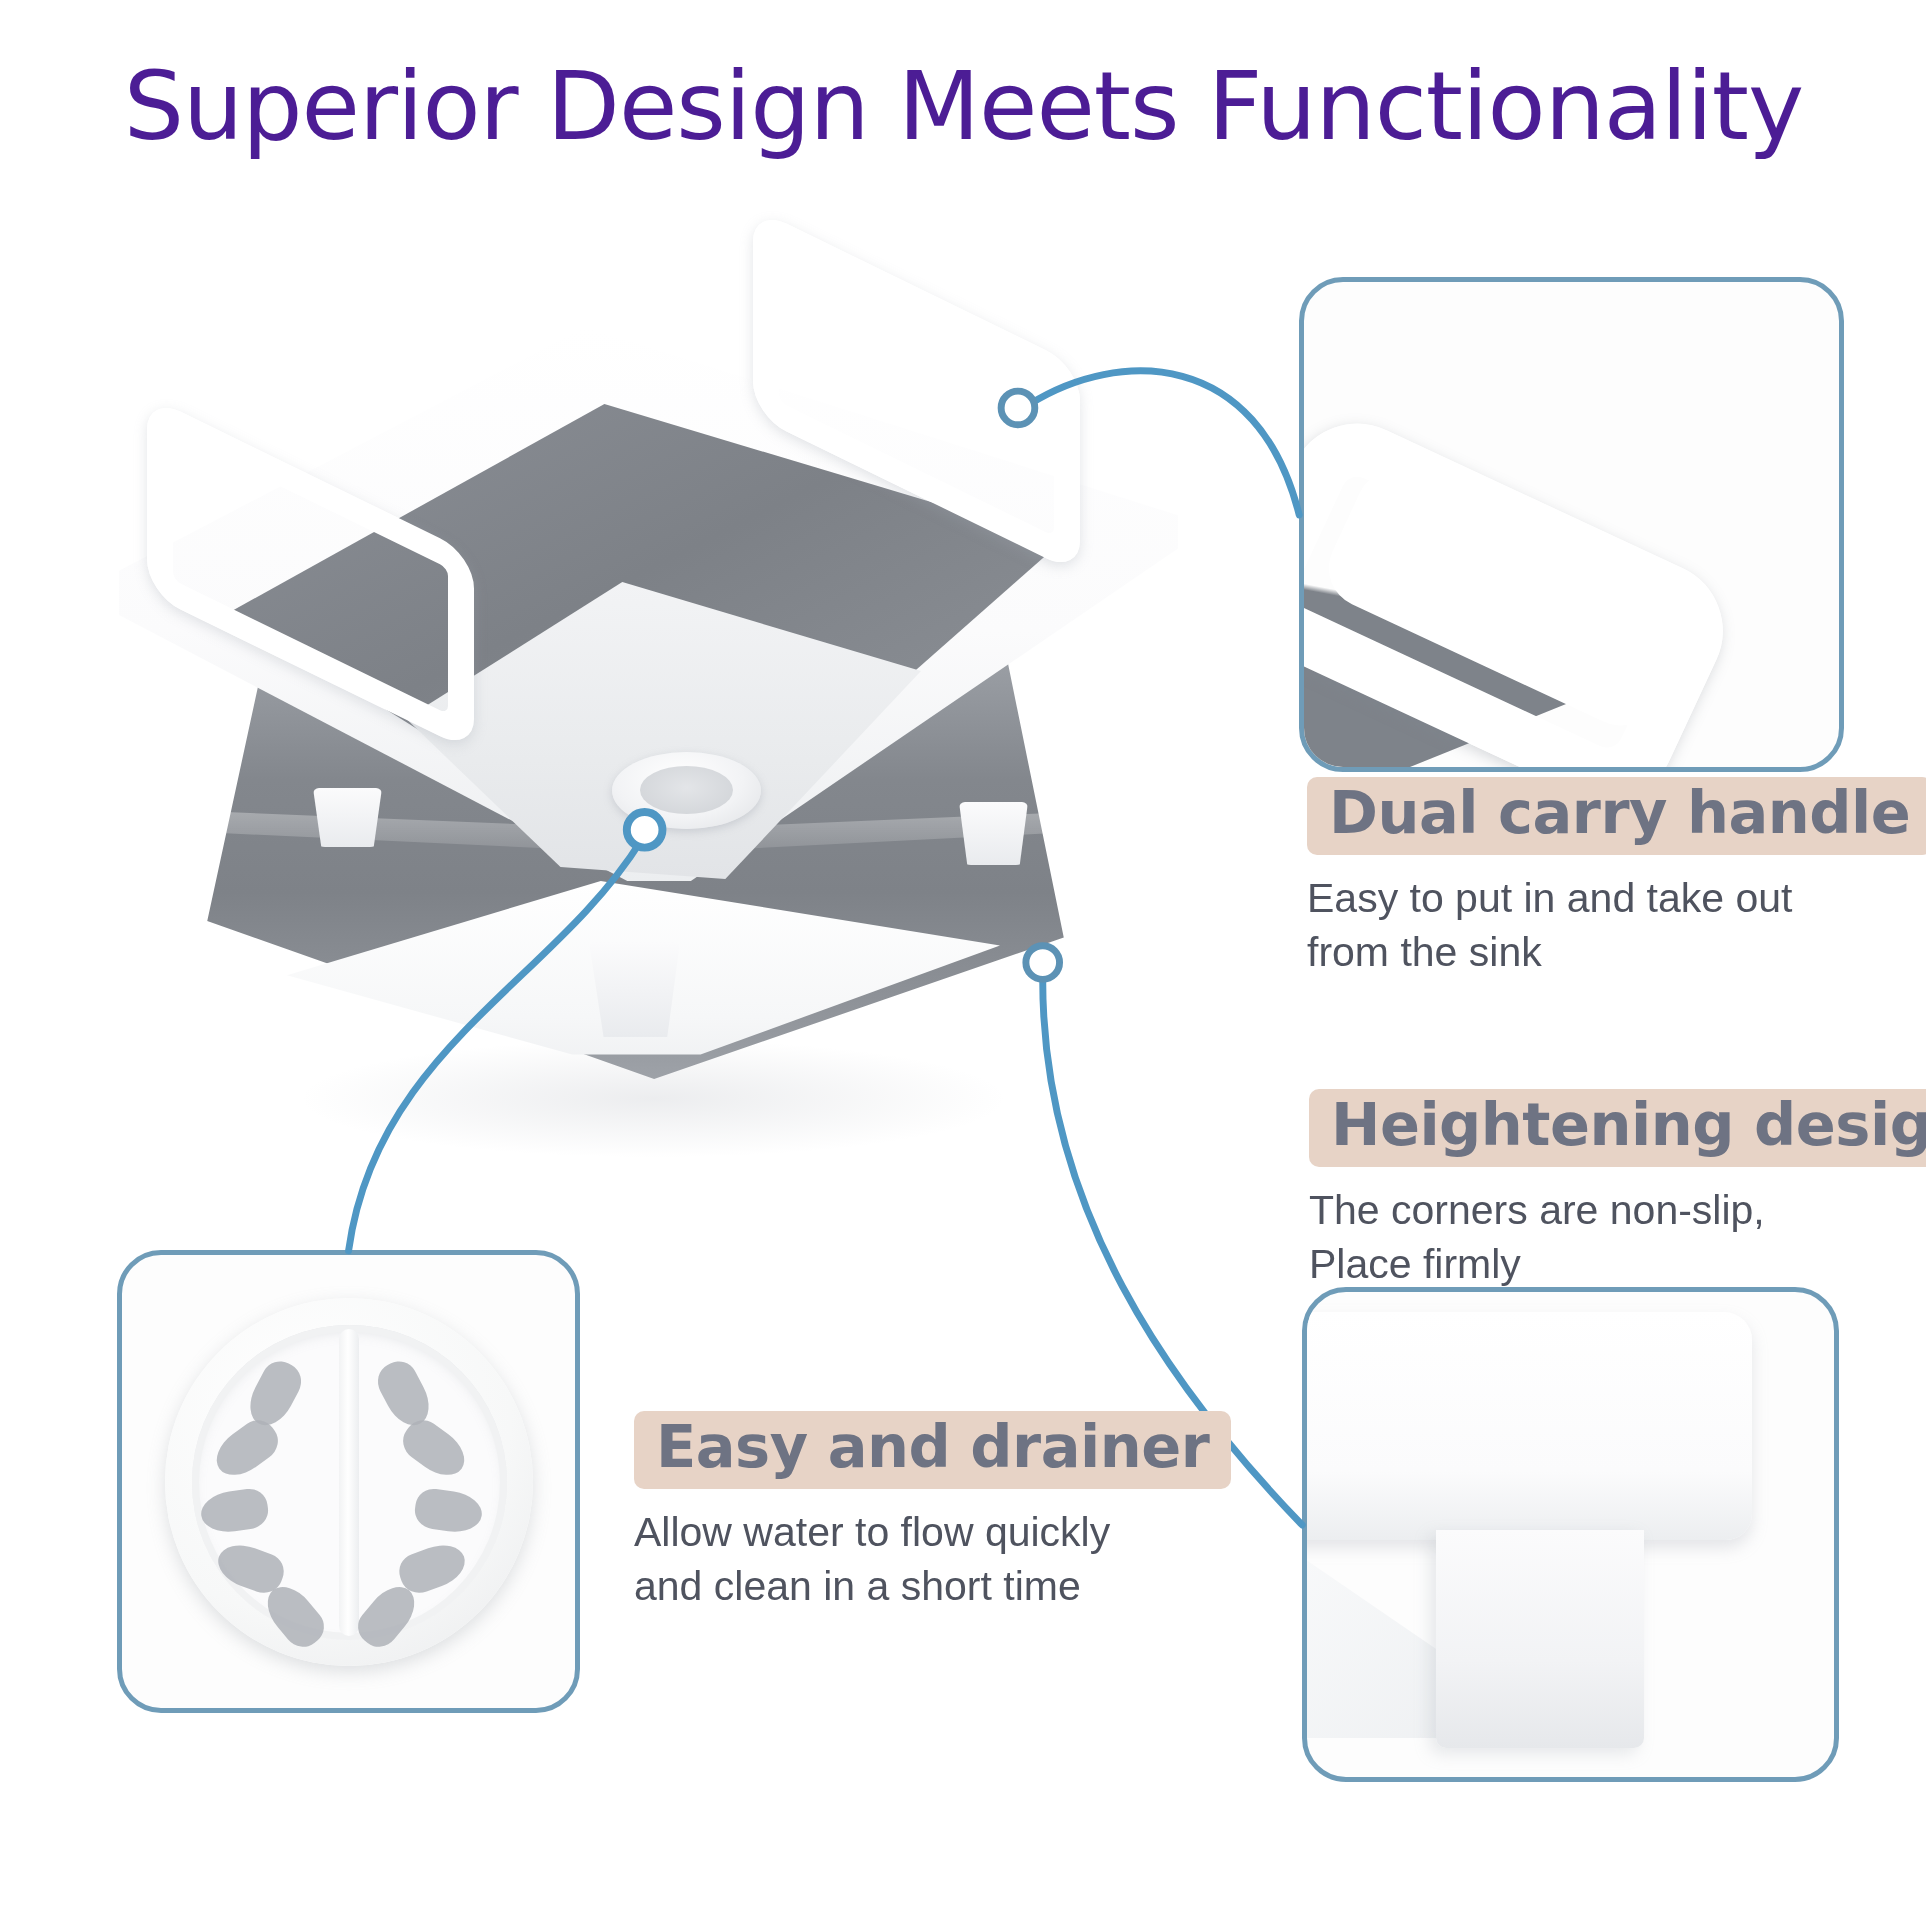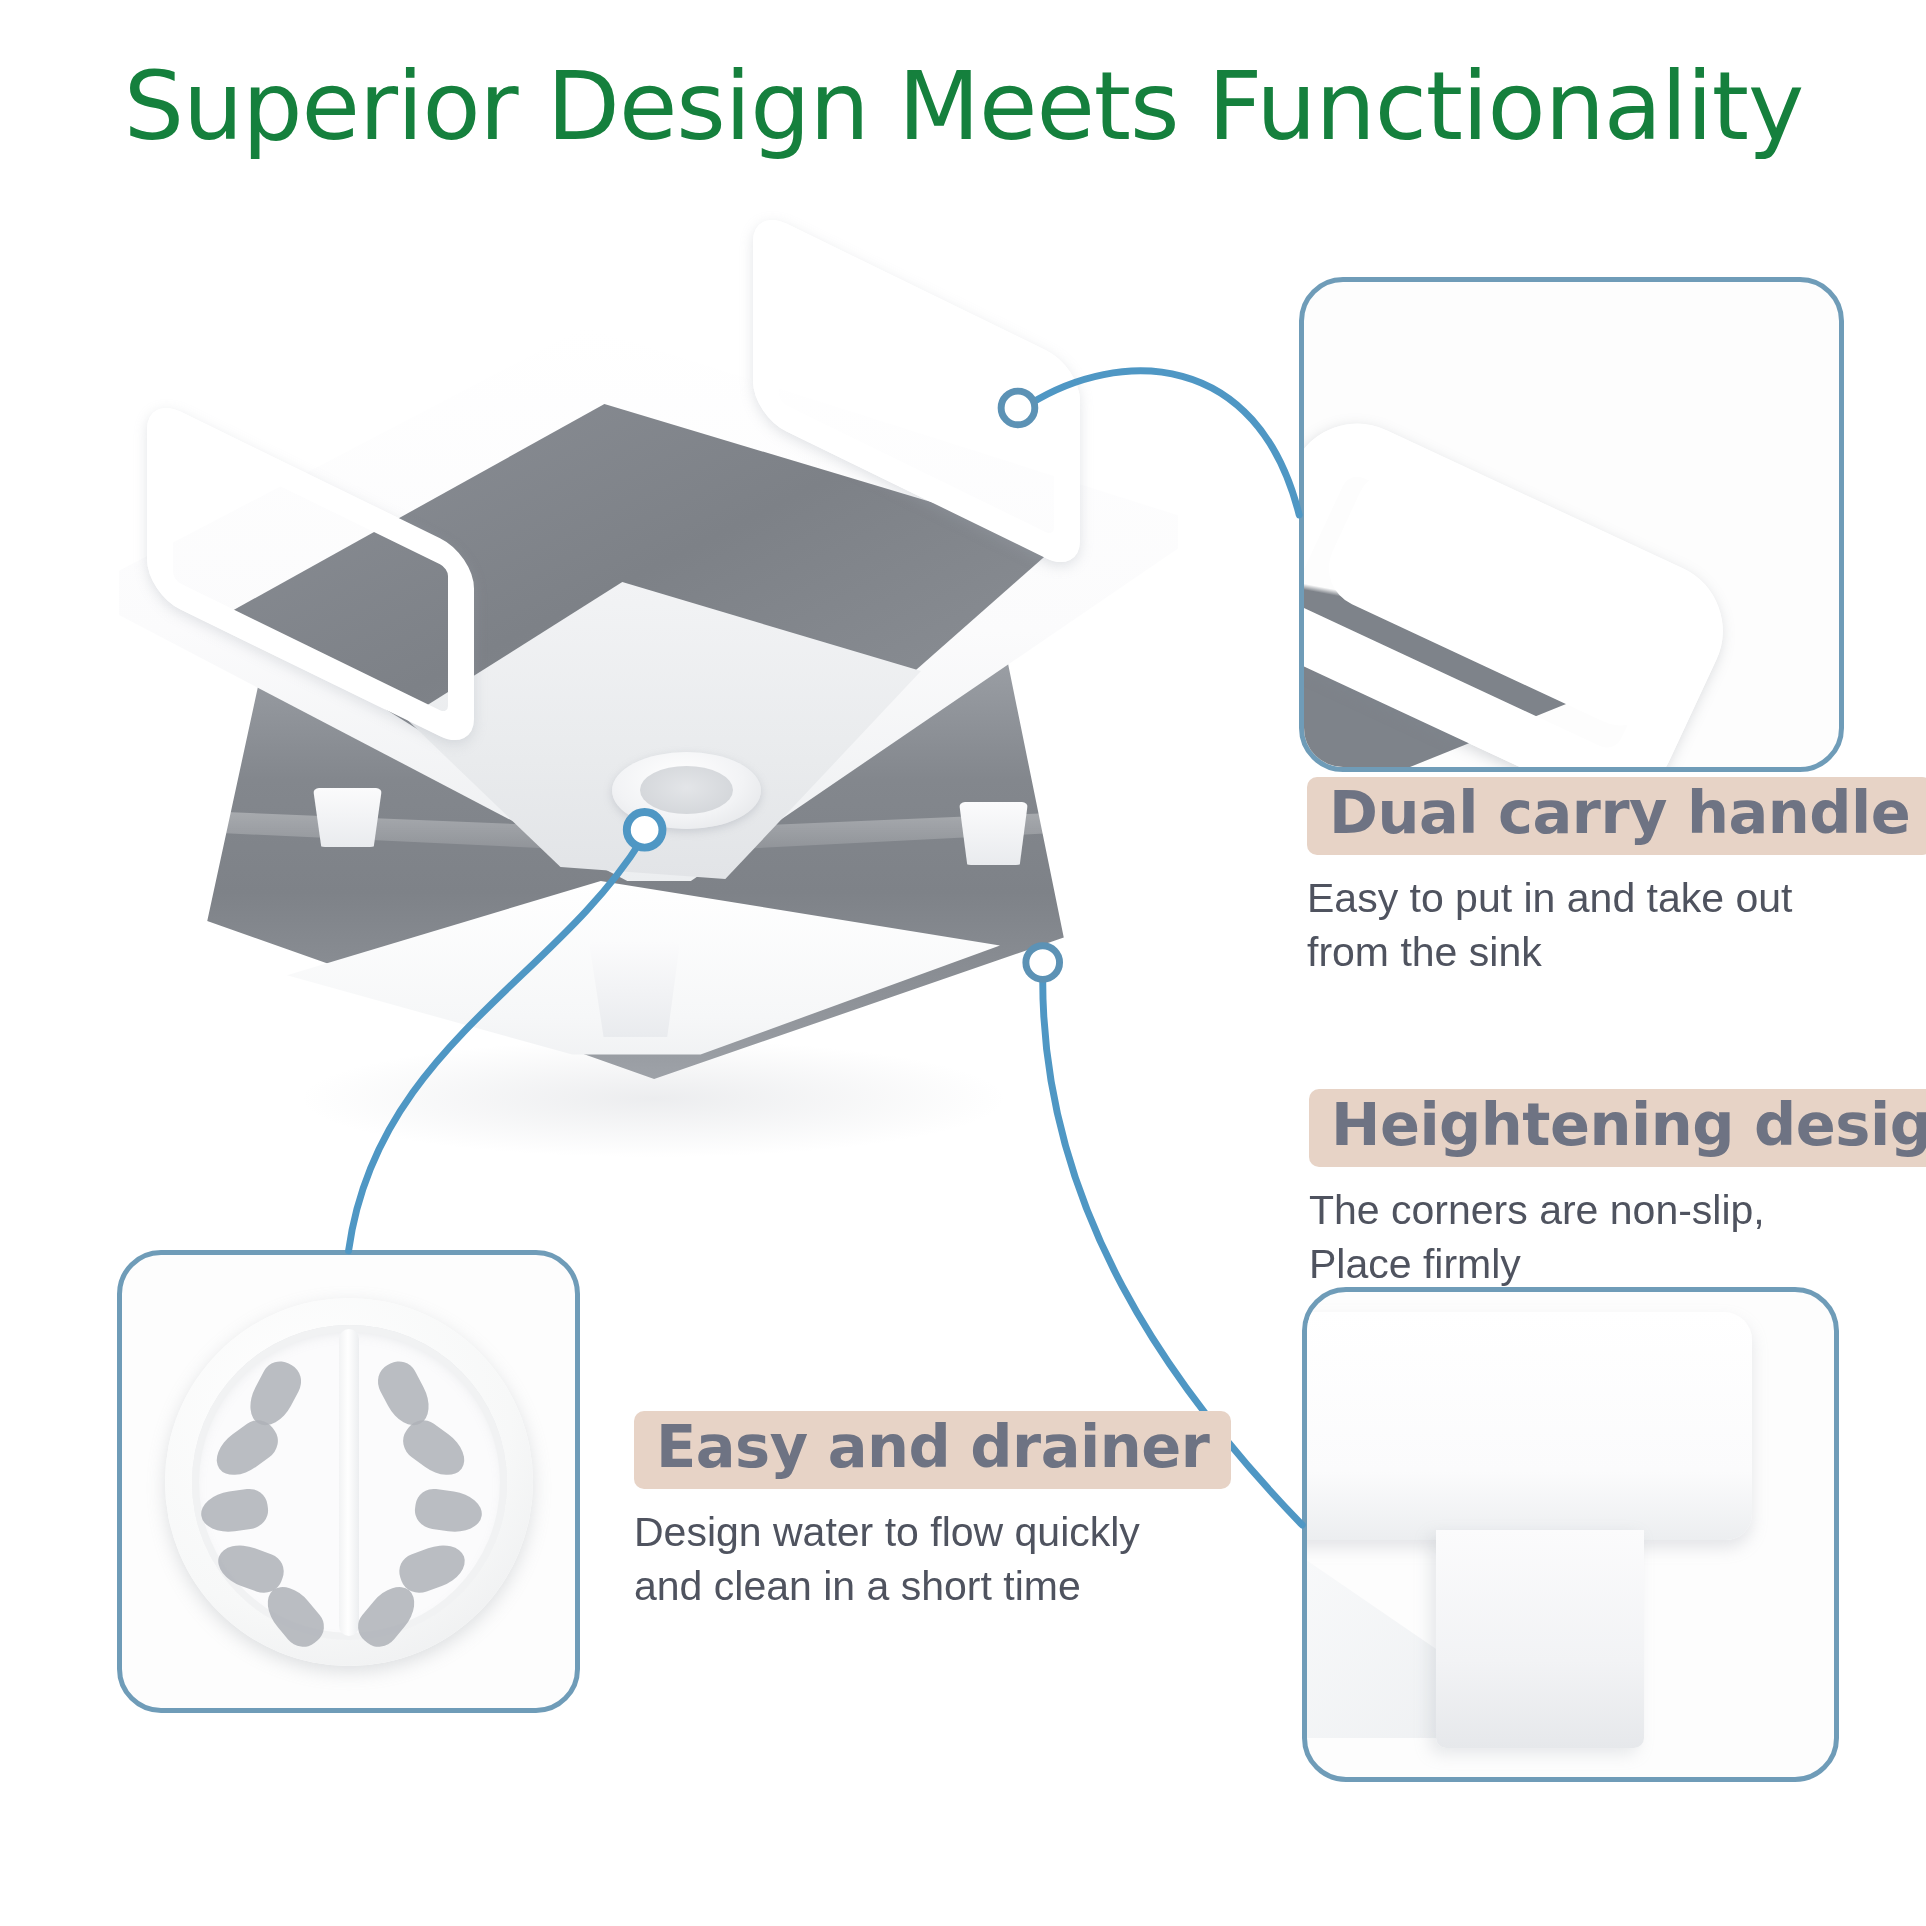--- a/index.html
+++ b/index.html
@@ -22,21 +22,21 @@
   .page-title {
     position: absolute;
     left: 0;
     top: 51px;
     width: 1927px;
     text-align: center;
     font-family: "DejaVu Sans", sans-serif;
     font-size: 95px;
     font-weight: 400;
     letter-spacing: -1px;
-    color: #15803d;
+    color: #4c1d95;
     white-space: nowrap;
   }
 
   
   .callout-layer {
     position: absolute;
     left: 0;
     top: 0;
     width: 1927px;
     height: 1927px;
@@ -353,18 +353,18 @@
   </div>
 
   <div class="feature" id="feature-height">
     <div class="feature-title">Heightening design</div>
     <div class="feature-desc">The corners are non-slip,
 Place firmly</div>
   </div>
 
   <div class="feature" id="feature-plug">
     <div class="feature-title">Easy and drainer</div>
-    <div class="feature-desc">Design water to flow quickly
+    <div class="feature-desc">Allow water to flow quickly
 and clean in a short time</div>
   </div>
 
 </div>
 
 
 </body></html>

